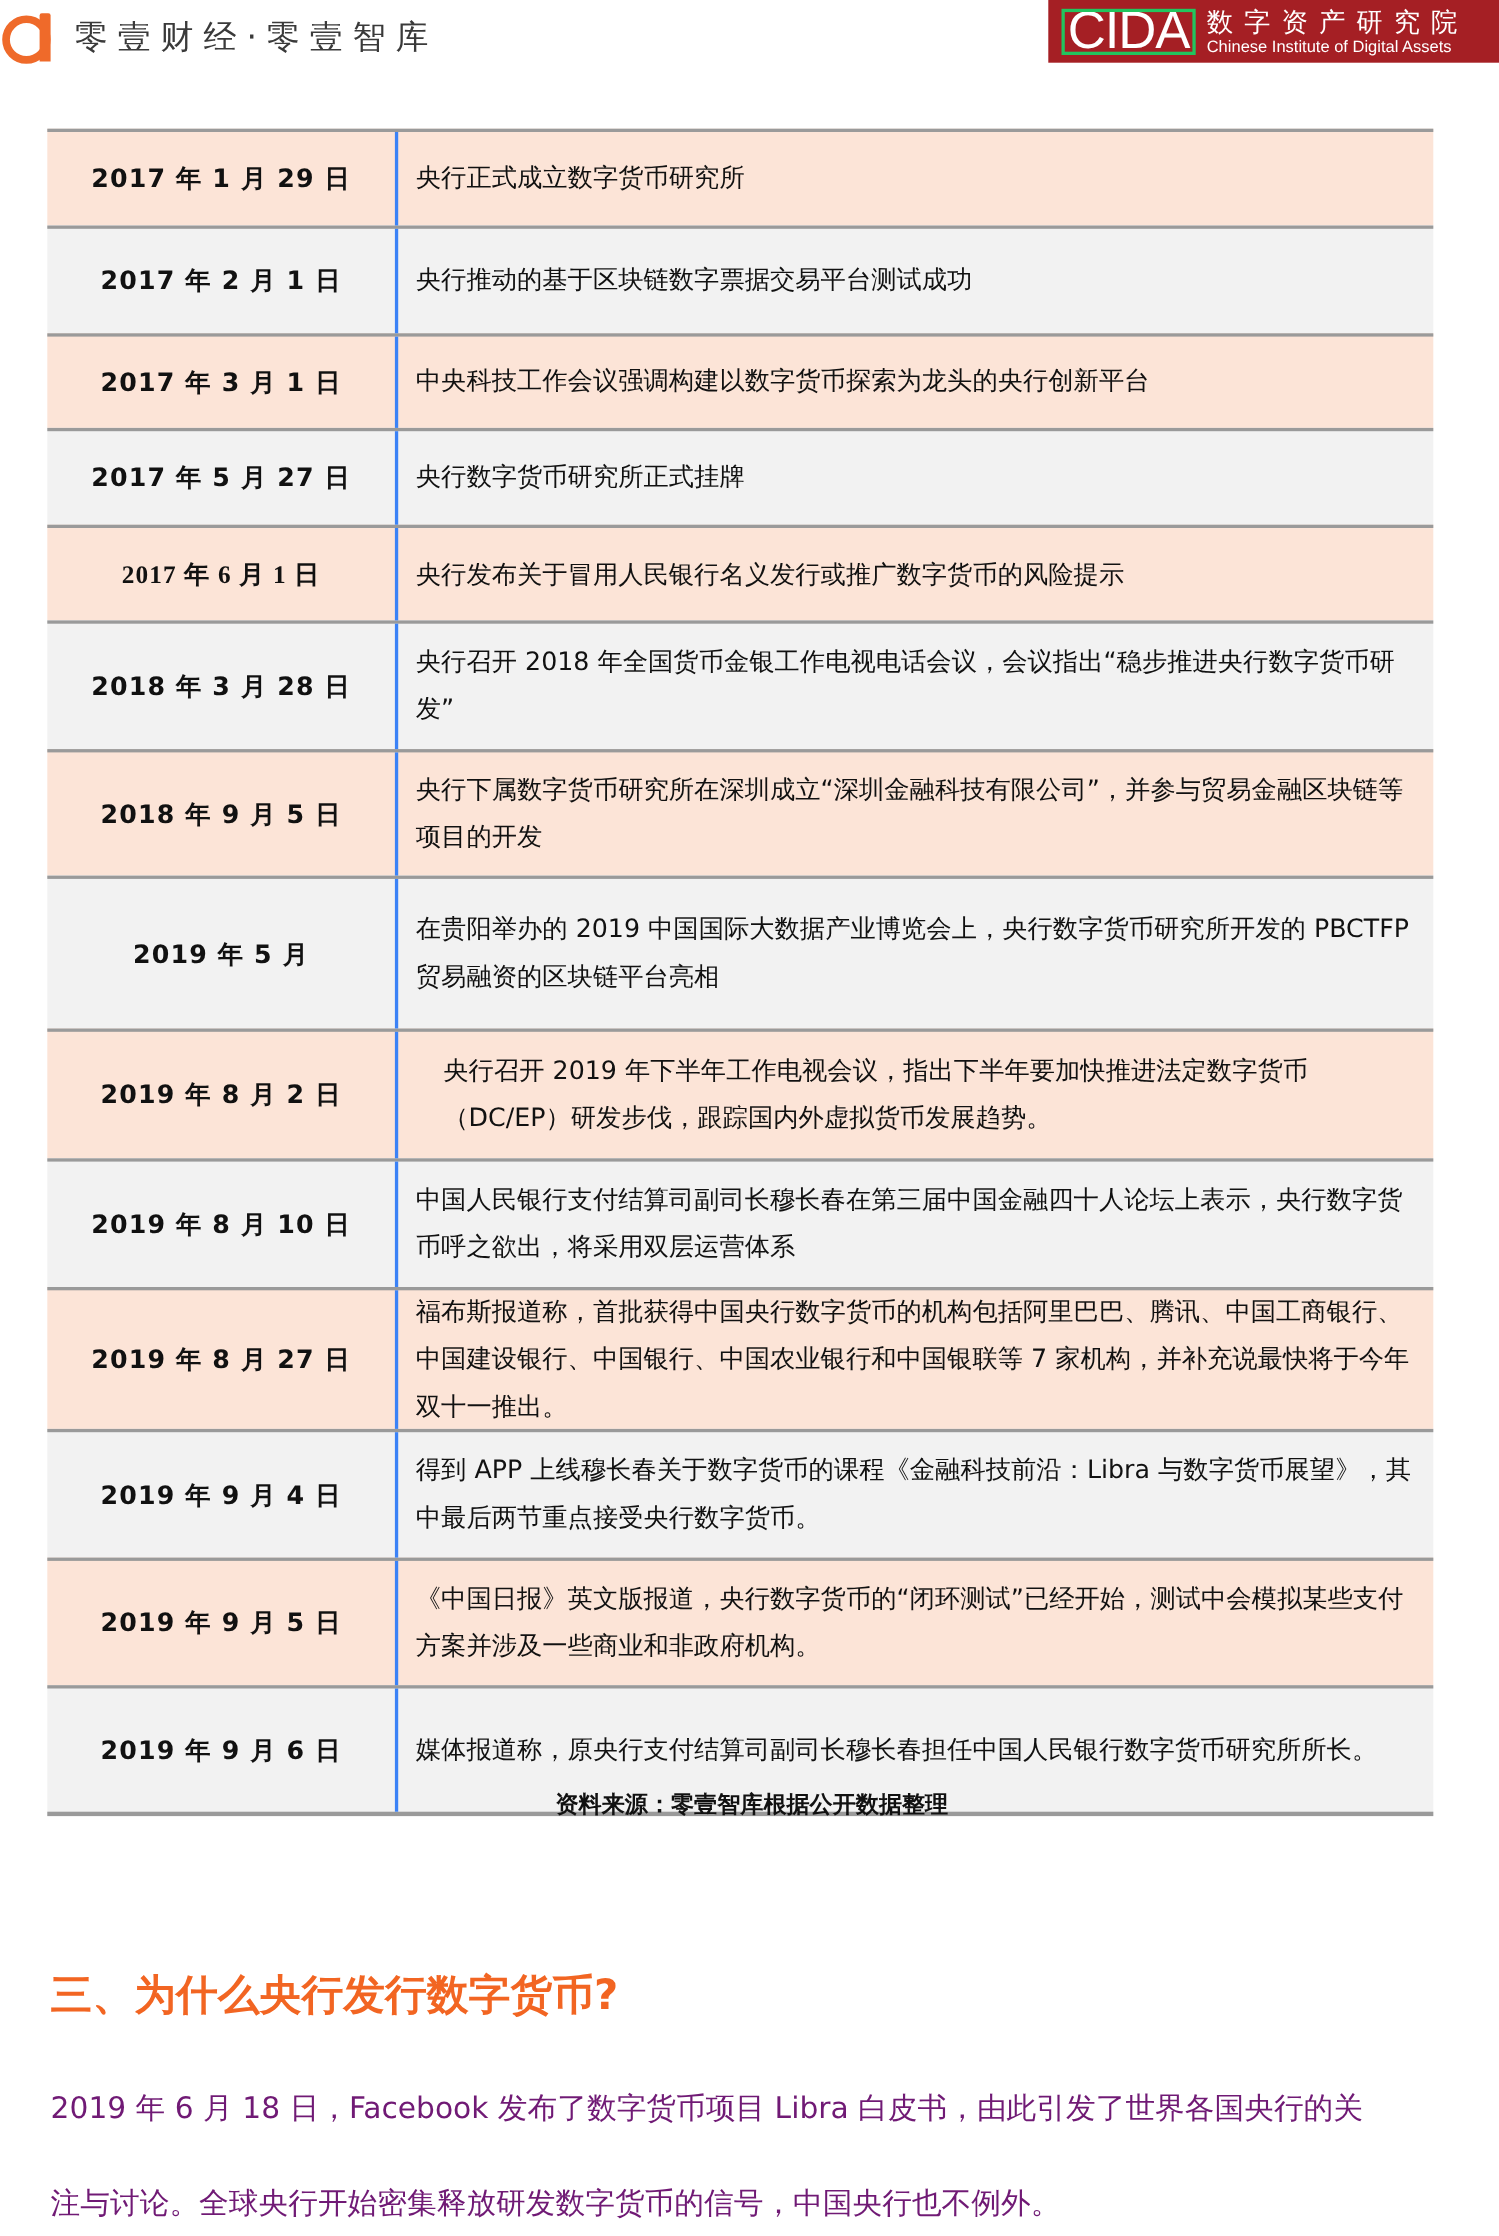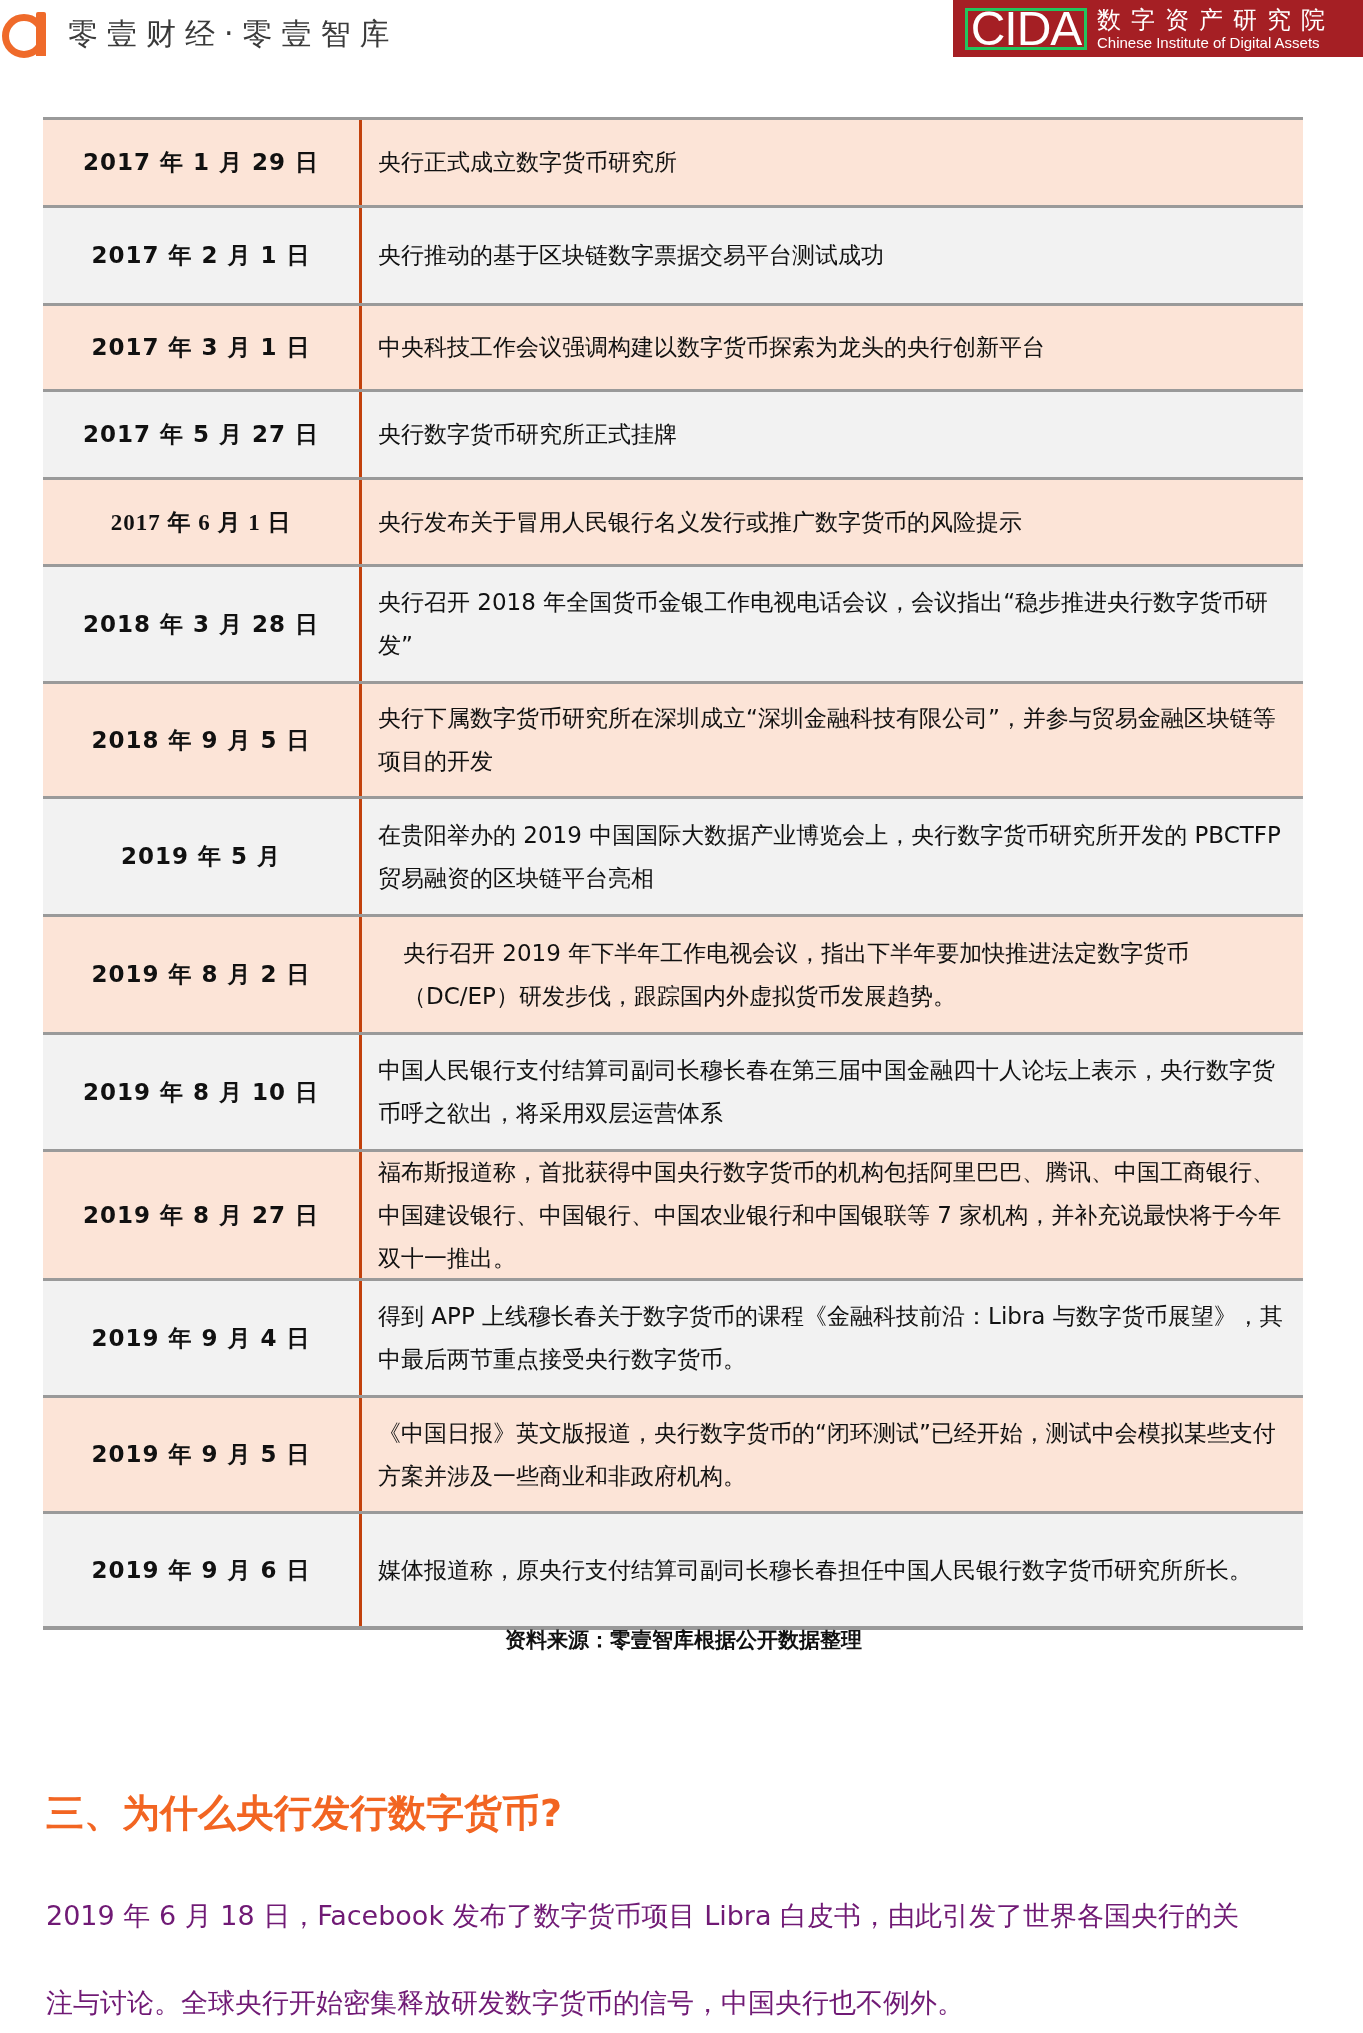--- a/index.html
+++ b/index.html
@@ -23,21 +23,21 @@
   .cida-cn { font-size: 24px; letter-spacing: 10px; line-height: 28px; }
   .cida-en { font-family: "Liberation Sans", sans-serif; font-size: 15px; line-height: 18px; }
 
   
   .tbl { position: absolute; left: 43px; top: 117px; width: 1260px; border-collapse: collapse; }
   .row { display: flex; border-top: 3px solid #9a9a9a; box-sizing: border-box; }
   .row.last { border-bottom: 4px solid #9a9a9a; }
   .row.peach { background: #FCE4D7; }
   .row.gray { background: #F2F2F2; }
   .c-date { width: 316px; flex: none; display: flex; align-items: center; justify-content: center;
-            font-weight: bold; font-size: 23px; color: #111; border-right: 3px solid #c2410c; letter-spacing: 1px; }
+            font-weight: bold; font-size: 23px; color: #111; border-right: 3px solid #3b82f6; letter-spacing: 1px; }
   .c-event { flex: 1; display: flex; align-items: center; padding: 0 20px 0 16px;
              font-size: 23px; line-height: 43px; color: #111; }
 
   .source { position: absolute; left: 0; width: 1363px; top: 1626px; text-align: center;
             font-weight: bold; font-size: 21px; color: #111; padding-left: 0; }
   .source span { position: relative; left: 2px; }
 
   .h3 { position: absolute; left: 46px; top: 1788px; font-size: 38px; font-weight: bold; color: #F26522; }
   .para { position: absolute; left: 46px; width: 1270px; font-size: 27px; color: #701a75; }
   .p1 { top: 1898px; }
@@ -84,21 +84,21 @@
       <div class="c-event">央行发布关于冒用人民银行名义发行或推广数字货币的风险提示</div>
     </div>
     <div class="row gray" style="height: 117px;">
       <div class="c-date">2018 年 3 月 28 日</div>
       <div class="c-event">央行召开 2018 年全国货币金银工作电视电话会议，会议指出“稳步推进央行数字货币研发”</div>
     </div>
     <div class="row peach" style="height: 115px;">
       <div class="c-date">2018 年 9 月 5 日</div>
       <div class="c-event">央行下属数字货币研究所在深圳成立“深圳金融科技有限公司”，并参与贸易金融区块链等项目的开发</div>
     </div>
-    <div class="row gray" style="height: 118px;">
+    <div class="row gray" style="height: 139px;">
       <div class="c-date">2019 年 5 月</div>
       <div class="c-event">在贵阳举办的 2019 中国国际大数据产业博览会上，央行数字货币研究所开发的 PBCTFP 贸易融资的区块链平台亮相</div>
     </div>
     <div class="row peach" style="height: 118px; gap: 25px;">
       <div class="c-date">2019 年 8 月 2 日</div>
       <div class="c-event">央行召开 2019 年下半年工作电视会议，指出下半年要加快推进法定数字货币（DC/EP）研发步伐，跟踪国内外虚拟货币发展趋势。</div>
     </div>
     <div class="row gray" style="height: 117px;">
       <div class="c-date">2019 年 8 月 10 日</div>
       <div class="c-event">中国人民银行支付结算司副司长穆长春在第三届中国金融四十人论坛上表示，央行数字货币呼之欲出，将采用双层运营体系</div>

